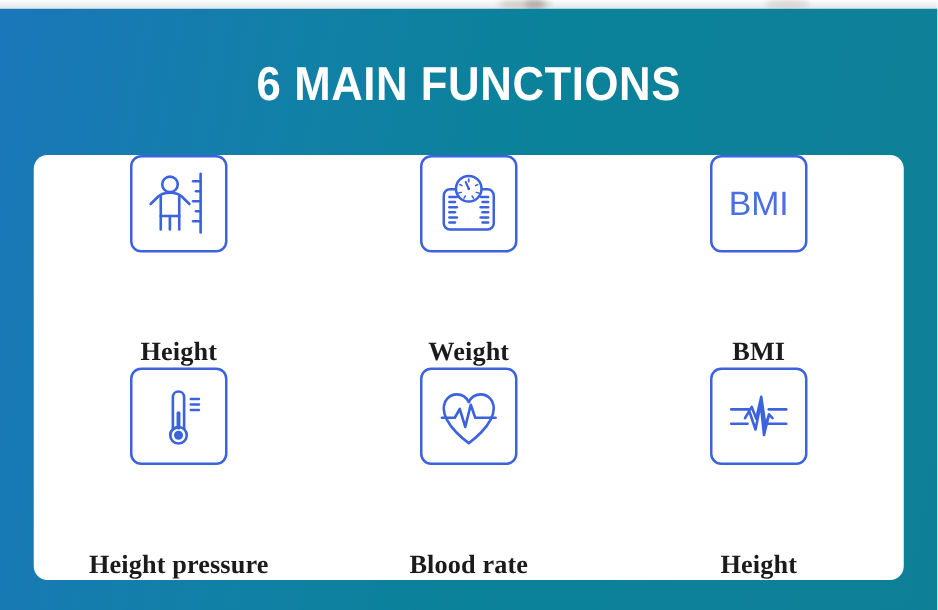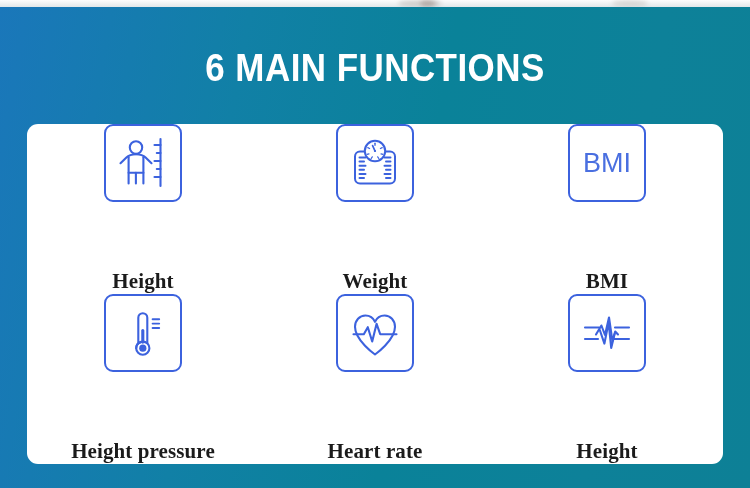--- a/index.html
+++ b/index.html
@@ -230,21 +230,21 @@
               <path d="M29 50.5
                        C29 50.5 9 36.5 9 22.8
                        C9 16.2 13.6 11.5 19.4 11.5
                        C24 11.5 27.4 14.2 29 17.8
                        C30.6 14.2 34 11.5 38.6 11.5
                        C44.4 11.5 49 16.2 49 22.8
                        C49 36.5 29 50.5 29 50.5 Z"></path>
               <path d="M7.5 30.2 L17.8 30.2 L21.8 23.2 L26.2 37.5 L30.6 19.8 L34.2 30.2 L50.5 30.2"></path>
             </svg>
           </div>
-          <div class="label">Heart rate</div>
+          <div class="label">Blood rate</div>
         </div>
 
         <div class="cell r2">
           <div class="icon-box">
             <svg width="58" height="58" viewBox="0 0 58 58" fill="none" stroke="#3c62de" stroke-width="2.1" stroke-linecap="round" stroke-linejoin="round">
               <path d="M7 23.5 L21 23.5"></path>
               <path d="M37 23.5 L51 23.5"></path>
               <path d="M7 35 L20 35"></path>
               <path d="M36 35 L51 35"></path>
               <path d="M18 30.5 L23.4 21.5 L27 31 L31 13.5 L34.4 37 L37.2 27.5 L40 30.5"></path>

